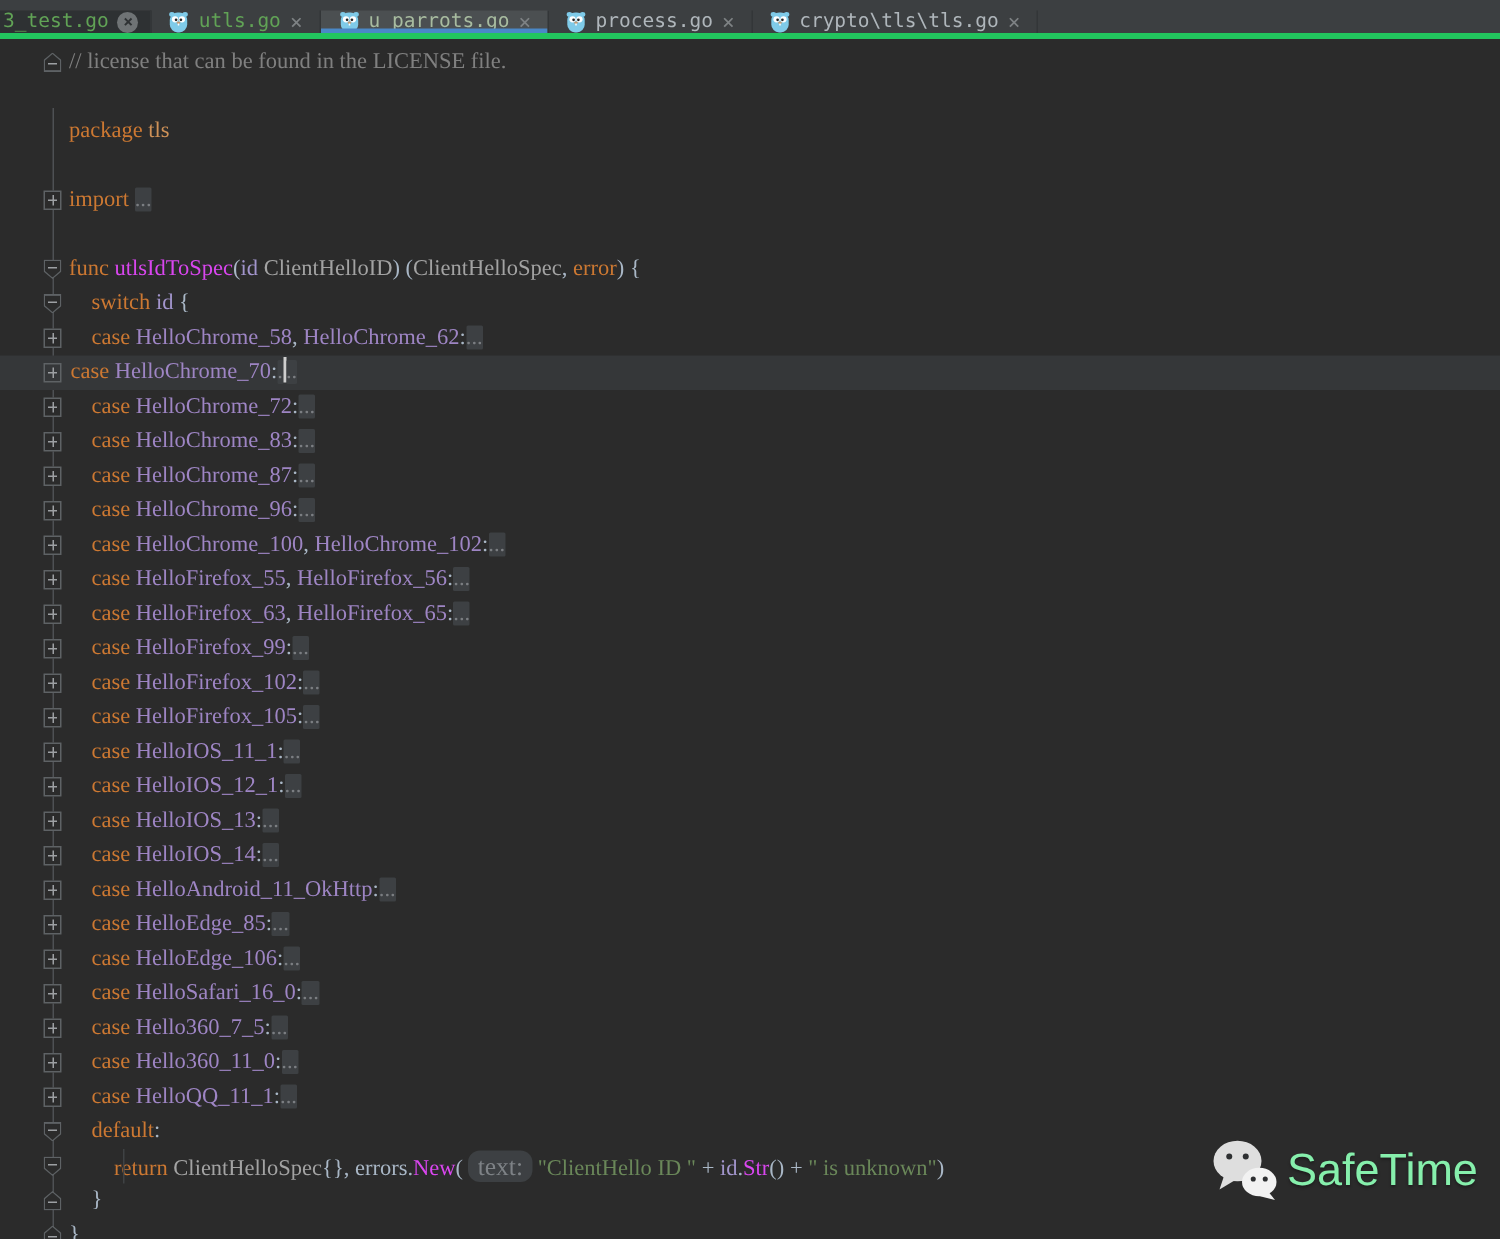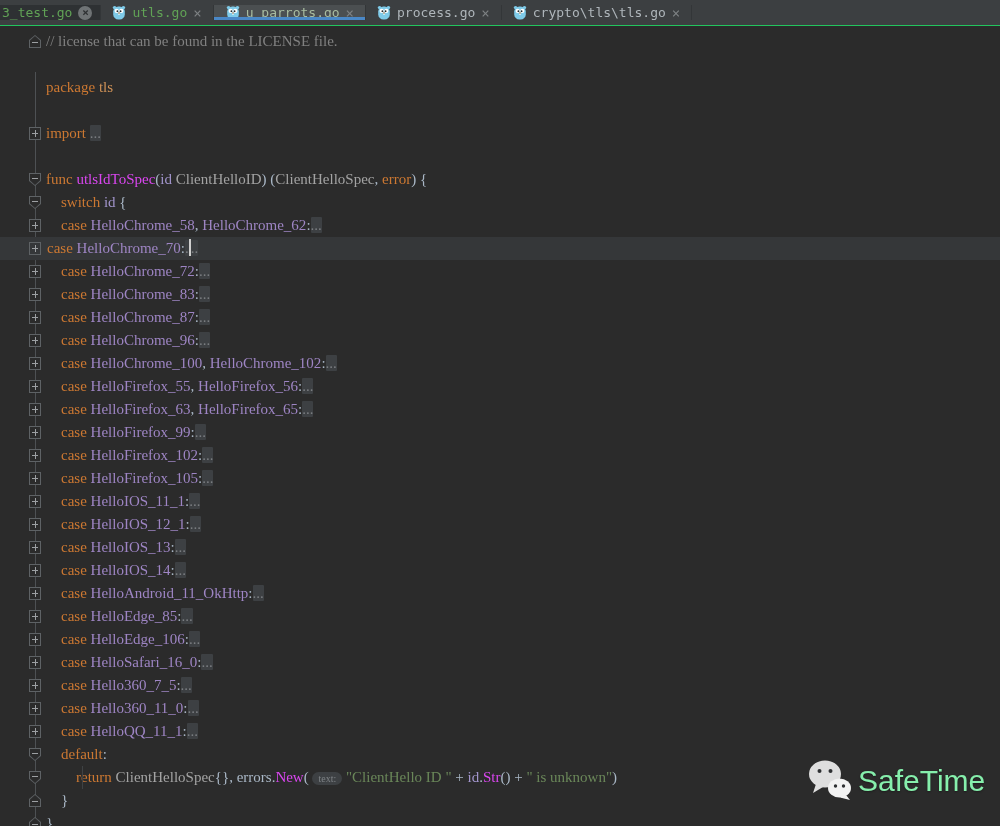--- a/index.html
+++ b/index.html
@@ -1,20 +1,20 @@
 <!DOCTYPE html>
 <html><head>
 <meta charset="utf-8">
 <style>
   html,body{margin:0;padding:0;background:#1e1e1e;}
   .screen{position:relative;width:1000px;height:826px;background:#2B2B2B;overflow:hidden;
           font-family:"DejaVu Sans Mono",monospace;}
   
   .tabbar{position:absolute;top:0;left:0;right:0;height:26px;background:#3C3F41;
-          display:flex;align-items:center;border-bottom:1px solid #22c55e;box-sizing:border-box;}
+          display:flex;align-items:flex-end;border-bottom:4px solid #22c55e;box-sizing:border-box;}
   .tab{position:relative;display:flex;align-items:center;gap:6px;padding:0 11px;
        font-size:13px;white-space:nowrap;border-right:1px solid #333638;cursor:default;overflow:hidden;}
   .tab.first{background:#2E3133;padding:0 8px 0 2px;}
   .tab.active{background:#4B4F51;padding-left:12px;}
   .tab.last{flex:1;border-right:none;}
   .tab .underline{position:absolute;left:0;right:0;bottom:0;height:3px;}
   .tab-label.c-green{color:#61A356;}
   .tab-label.c-green-muted{color:#A8BCA0;}
   .tab-label.c-default{color:#AFB6BB;}
   .tab-close{color:#7E8284;font-size:14px;line-height:14px;}
@@ -30,21 +30,21 @@
   .kw{color:#CC7832;}
   .pl{color:#A9B7C6;}
   .com{color:#808080;}
   .fn{color:#d946ef;}
   .ty{color:#a3a3a3;}
   .cn{color:#9E85C4;}
   .pm{color:#A295CC;}
   .st{color:#6A8759;}
   .pkg{color:#CE9157;}
   .fold{background:#3D4043;color:#7B7E82;border-radius:1px;}
-  .inlay{background:#3D4043;color:#7E8286;border-radius:8px;padding:1px 6px;font-size:10px;}
+  .inlay{background:#3D4043;color:#7E8286;border-radius:8px;padding:1px 6px;font-size:17px;}
   .caret{display:inline-block;width:2px;height:17px;background:#CFCFCF;vertical-align:-3px;}
   .guide{position:absolute;left:82px;top:0;height:23px;width:1px;background:#3F4244;}
   
   .gm{position:absolute;left:29px;top:5px;width:12px;height:13px;z-index:2;}
   .gm-plus{box-sizing:border-box;border:1px solid #5E6265;background:#2B2B2B;}
   .gm-plus::before{content:"";position:absolute;left:2px;right:2px;top:5px;height:1px;background:#9DA0A3;}
   .gm-plus::after{content:"";position:absolute;top:2px;bottom:2px;left:5px;width:1px;background:#9DA0A3;}
   .hl .gm-plus{background:#353739;}
   .gm-down{background:#5E6265;clip-path:polygon(0 0,100% 0,100% 62%,50% 100%,0 62%);}
   .gm-down::before{content:"";position:absolute;inset:1px;background:#2B2B2B;

